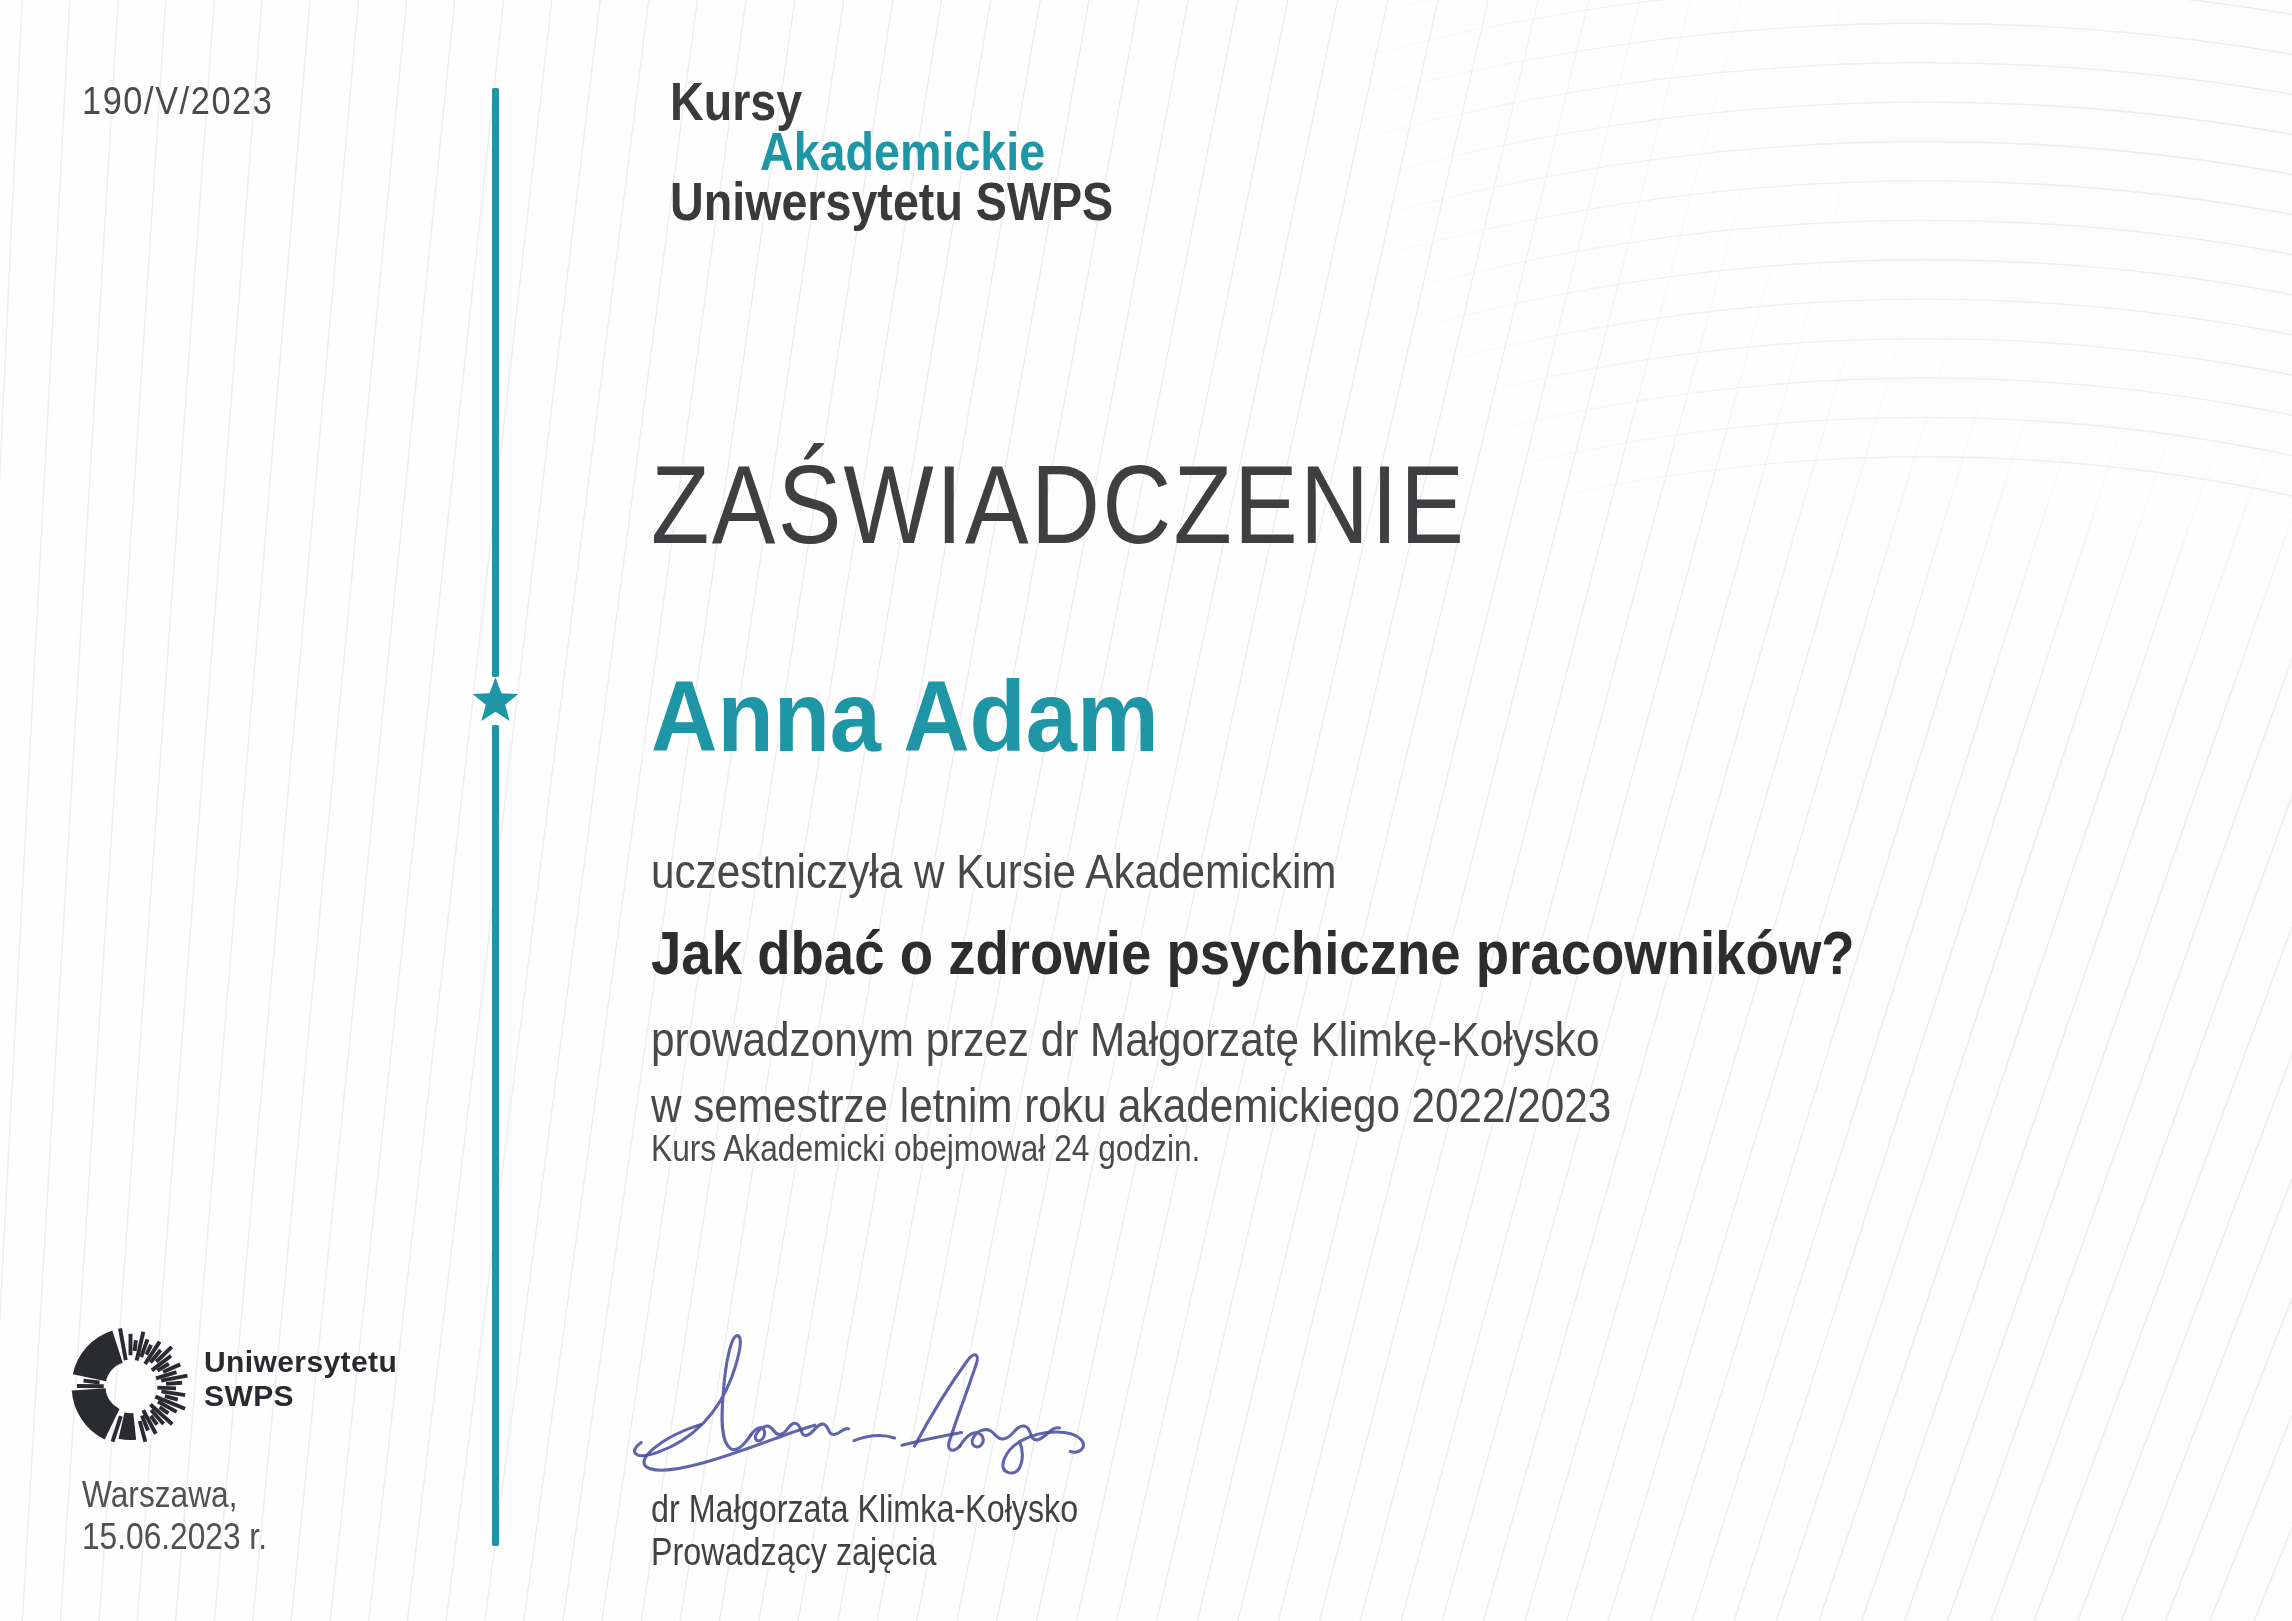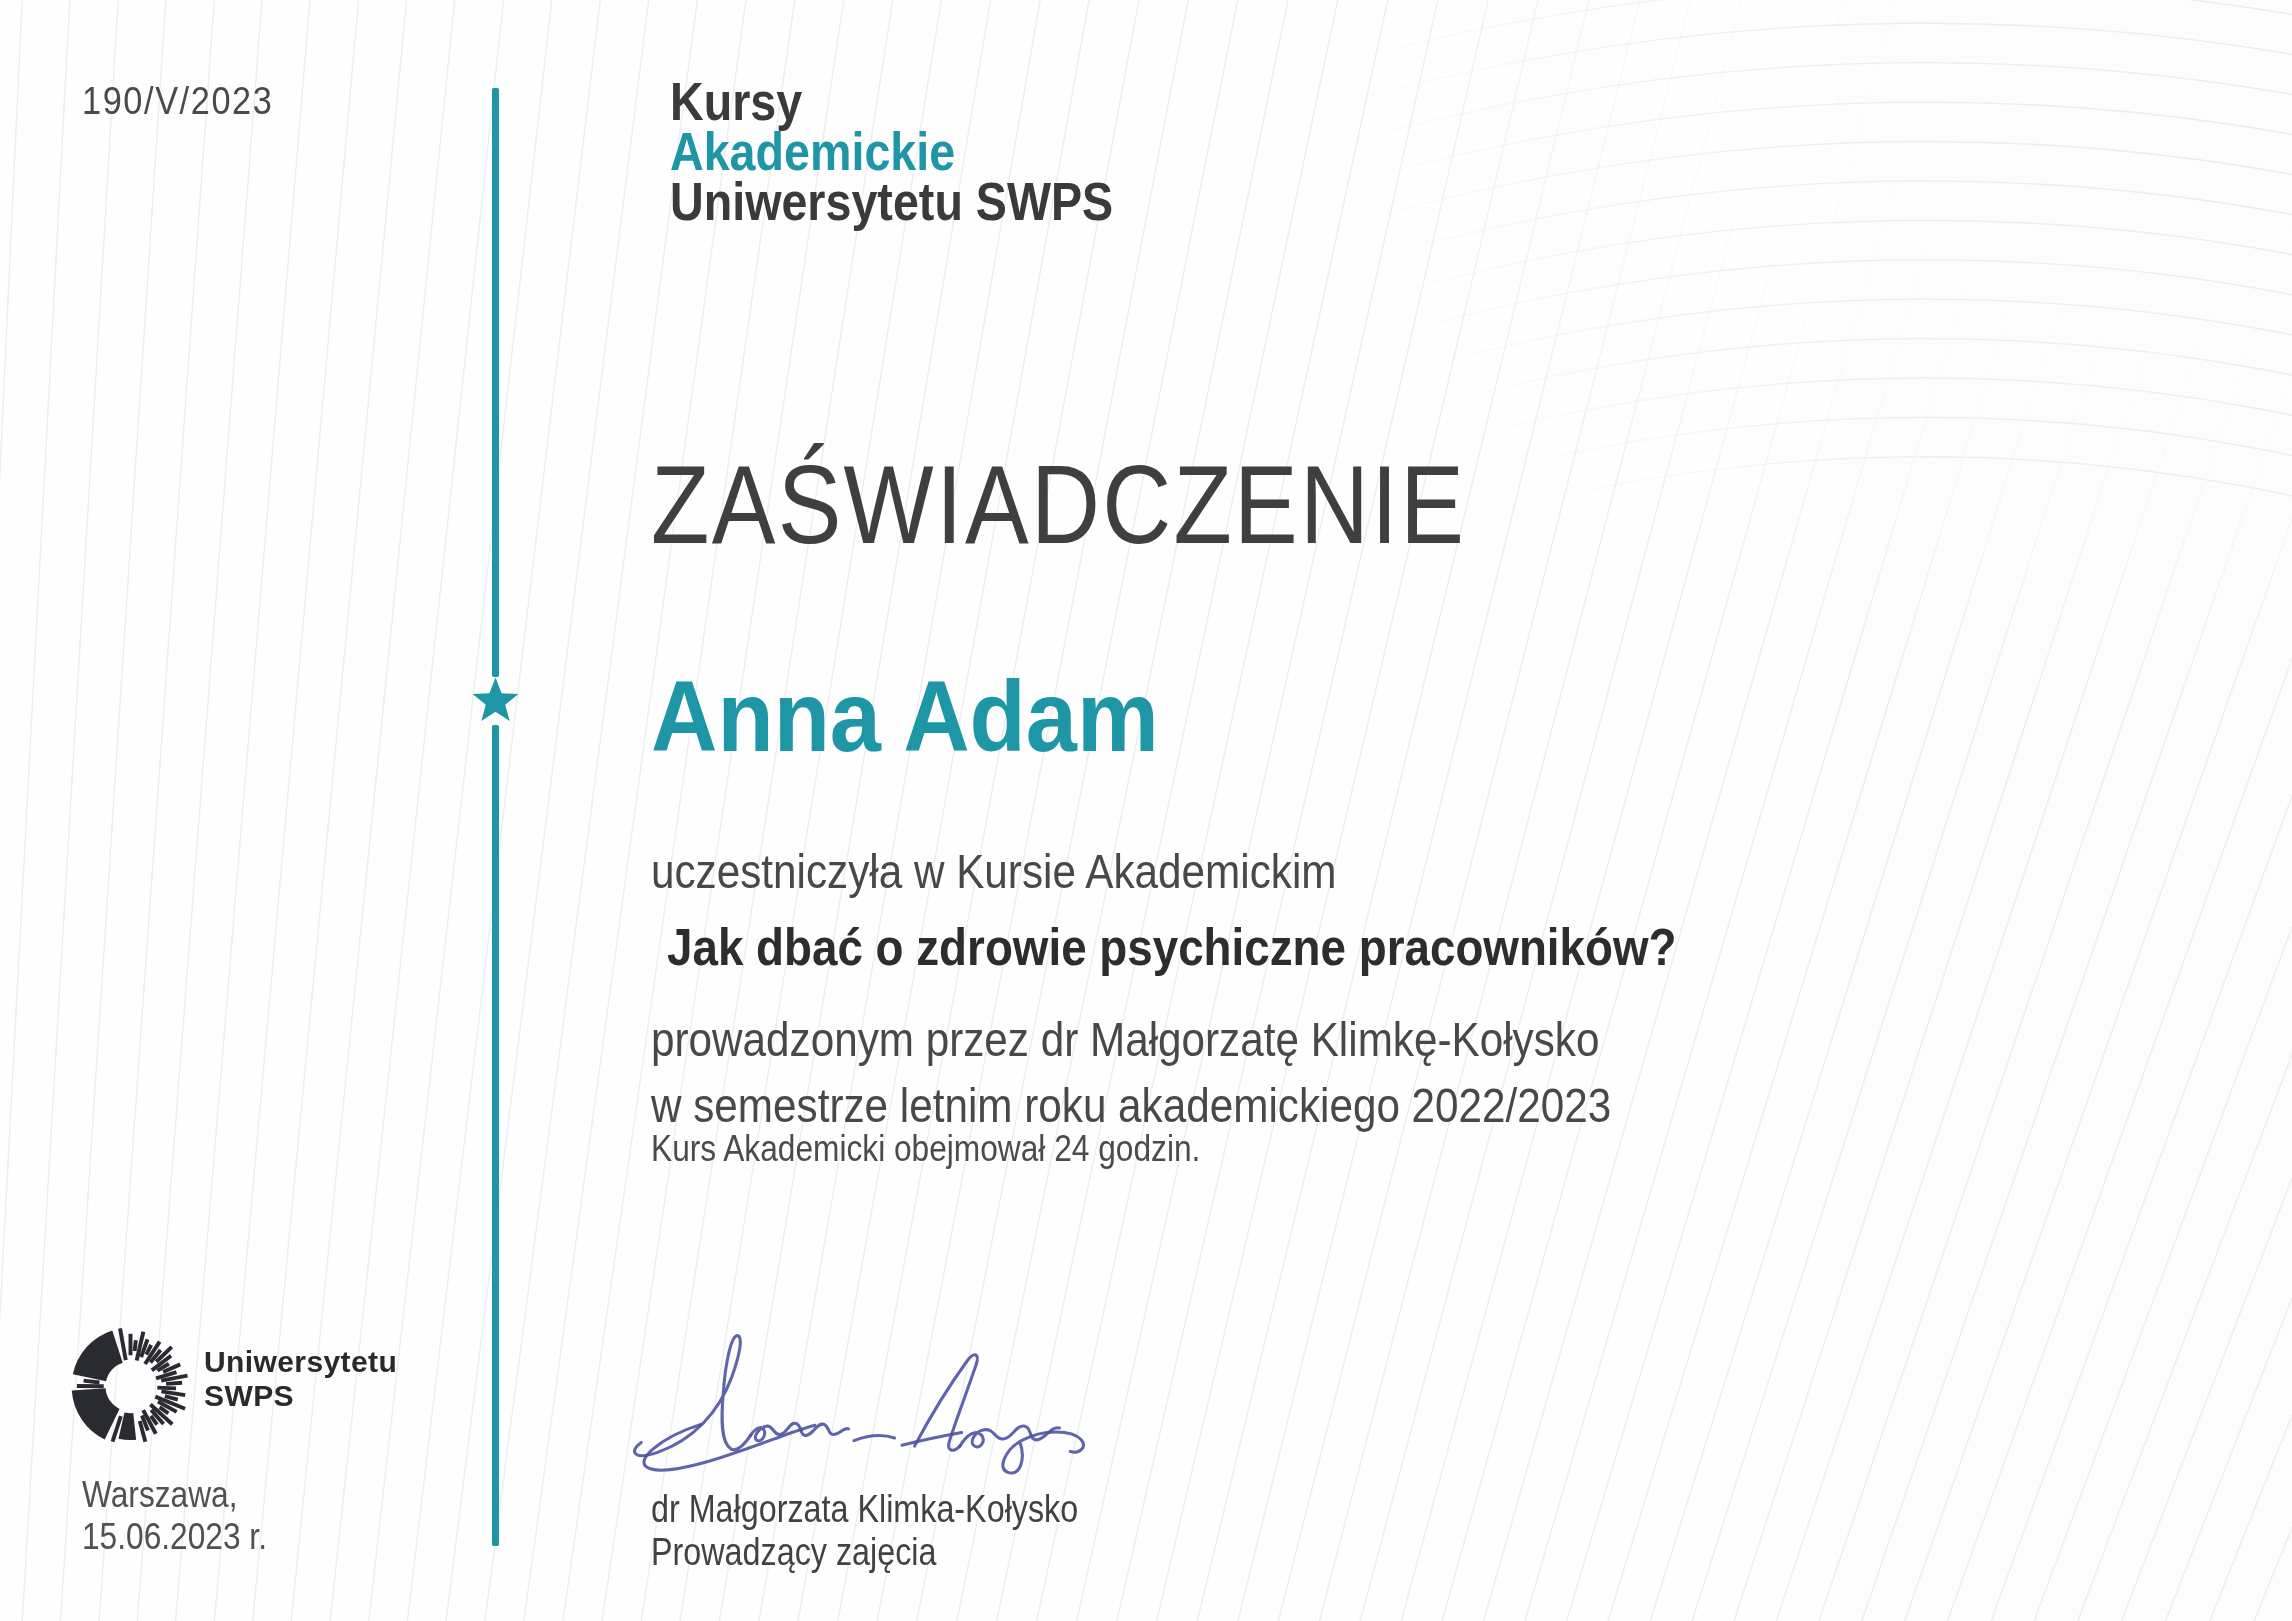--- a/index.html
+++ b/index.html
@@ -23,27 +23,27 @@
   .bg circle{stroke:#dcdce1;stroke-width:1.5;fill:none;opacity:.55;}
   
   .abs{position:absolute;white-space:nowrap;}
   .cx{display:inline-block;transform:scaleX(.88);transform-origin:0 0;white-space:nowrap;}
   .cert-number{left:82px;top:79px;font-size:39px;font-weight:300;color:#4a4a4c;letter-spacing:1.8px;}
   .accent-line{position:absolute;left:492px;width:7.2px;background:var(--accent);border-radius:1.8px;}
   .accent-line.seg1{top:88px;height:589px;}
   .accent-line.seg2{top:725px;height:821px;}
   .star{position:absolute;left:467px;top:673px;width:57px;height:57px;}
   .header-block{left:670px;top:77px;font-size:53px;line-height:50px;font-weight:600;color:var(--text-dark);}
-  .header-block .teal{color:var(--accent);font-weight:700;}
+  .header-block .teal{color:var(--accent);font-weight:700;text-align:center;}
   .title{left:651px;top:441px;font-size:111px;font-weight:300;color:#3f3f41;letter-spacing:2.7px;}
   .title .cx{transform:scaleX(.86);}
   .recipient{left:651px;top:659px;font-size:100px;font-weight:700;color:var(--accent);}
   .recipient .cx{transform:scaleX(.92);}
   .p1{left:651px;top:844px;font-size:48px;font-weight:300;color:var(--text-body);}
-  .p2{left:651px;top:917px;font-size:52px;font-weight:700;color:#2d2d30;margin-left:16px;}
+  .p2{left:651px;top:917px;font-size:62px;font-weight:700;color:#2d2d30;}
   .p3{left:651px;top:1012px;font-size:48px;font-weight:300;color:var(--text-body);}
   .p4{left:651px;top:1078px;font-size:48px;font-weight:300;color:var(--text-body);}
   .p5{left:651px;top:1112px;font-size:36px;font-weight:400;color:#4b4b4e;margin-top:16px;}
   .logo{position:absolute;left:68px;top:1324px;width:125px;height:125px;}
   .logo path,.logo line{fill:#2a2a31;stroke:none;}
   .logo line{stroke:#2a2a31;stroke-width:4.4;}
   .logo-wordmark{left:204px;top:1345px;font-size:30px;line-height:34px;font-weight:700;color:#2a2a2e;letter-spacing:0.4px;}
   .place-date{left:82px;top:1474px;font-size:36px;line-height:42px;font-weight:300;color:#515154;}
   .signature{position:absolute;left:614px;top:1306px;width:507px;height:186px;}
   .signature path{fill:none;stroke:var(--ink);stroke-width:3.4;stroke-linecap:round;stroke-linejoin:round;opacity:.88;}

